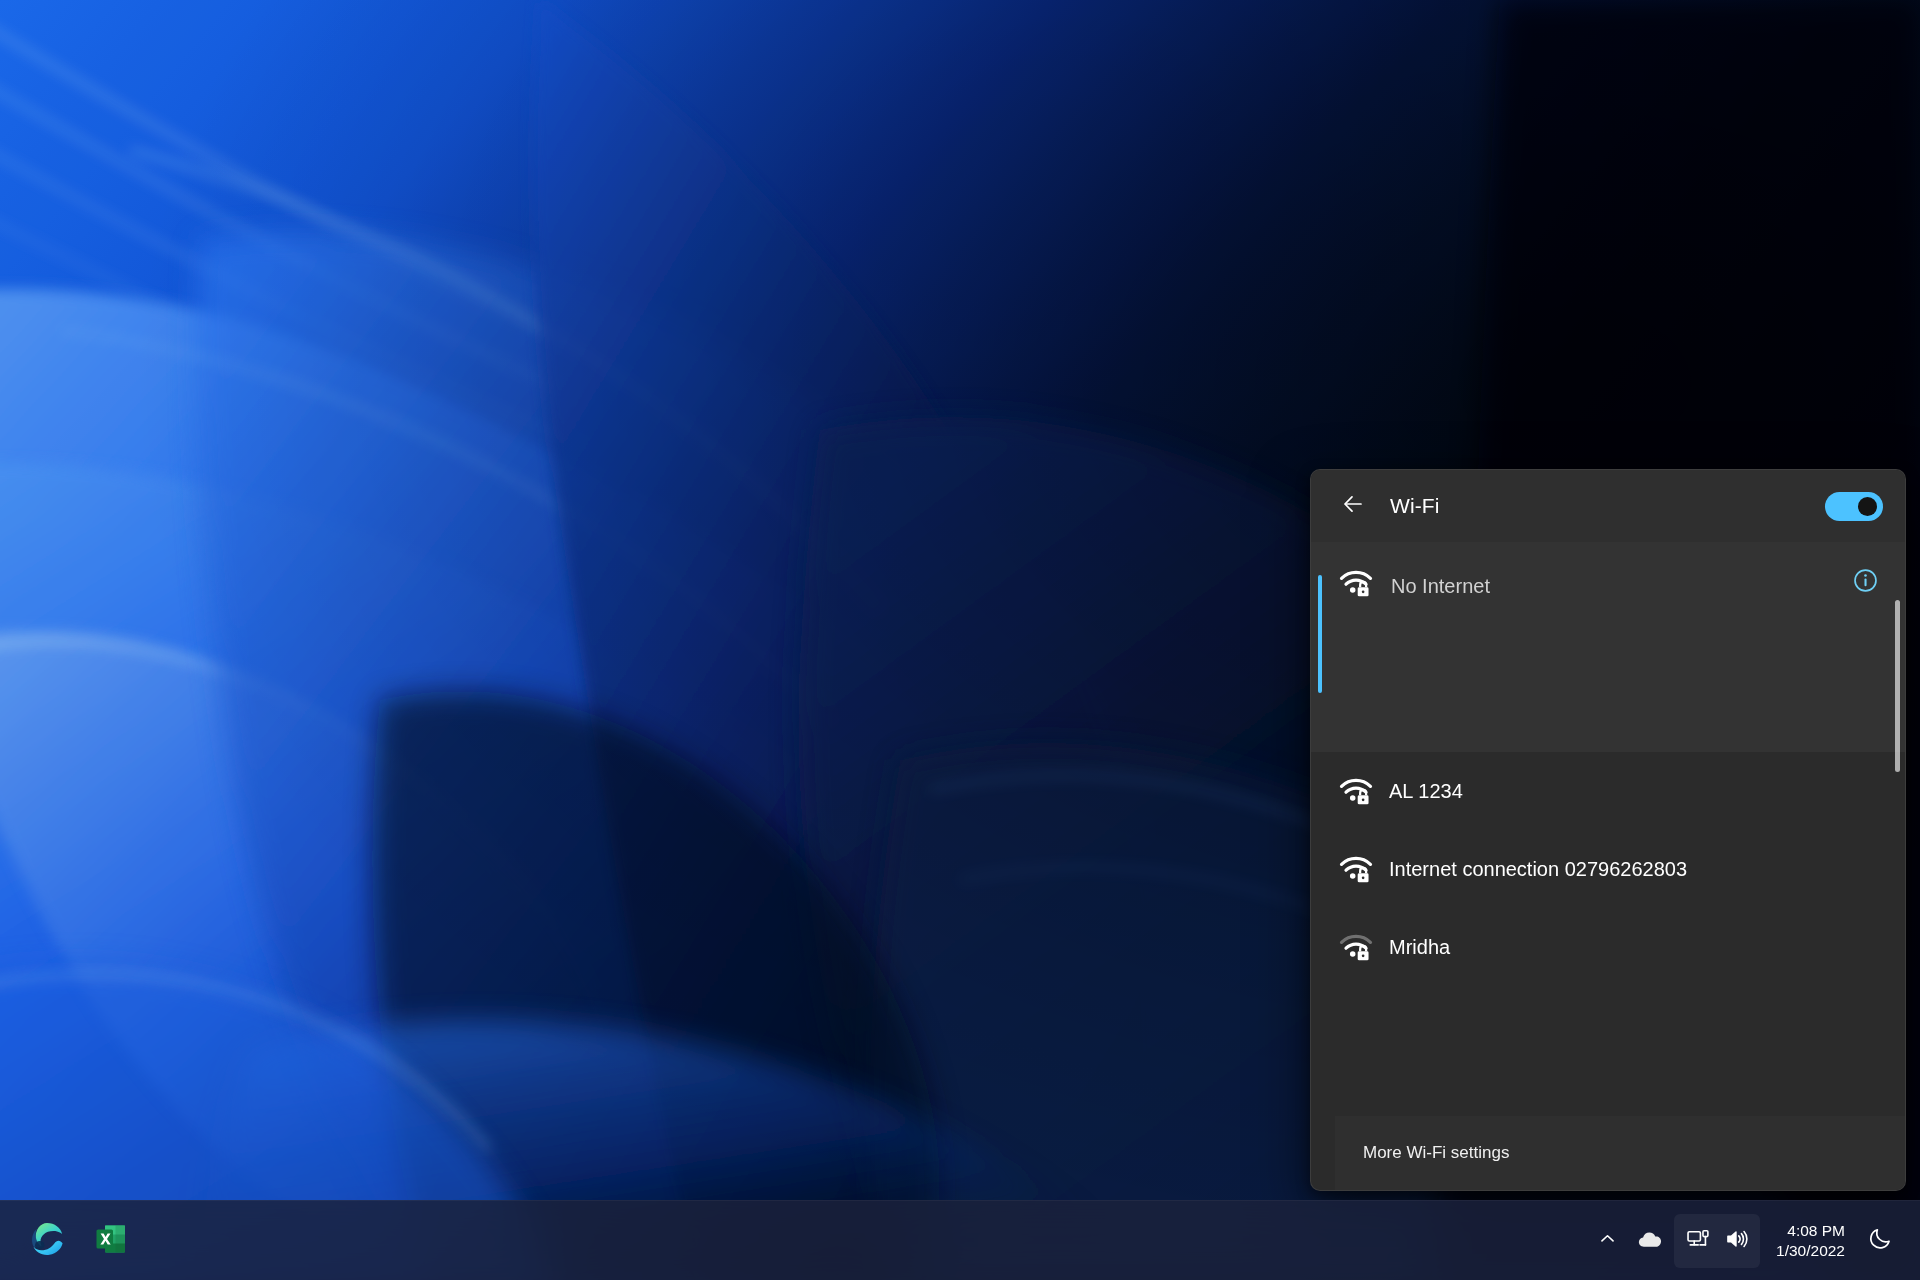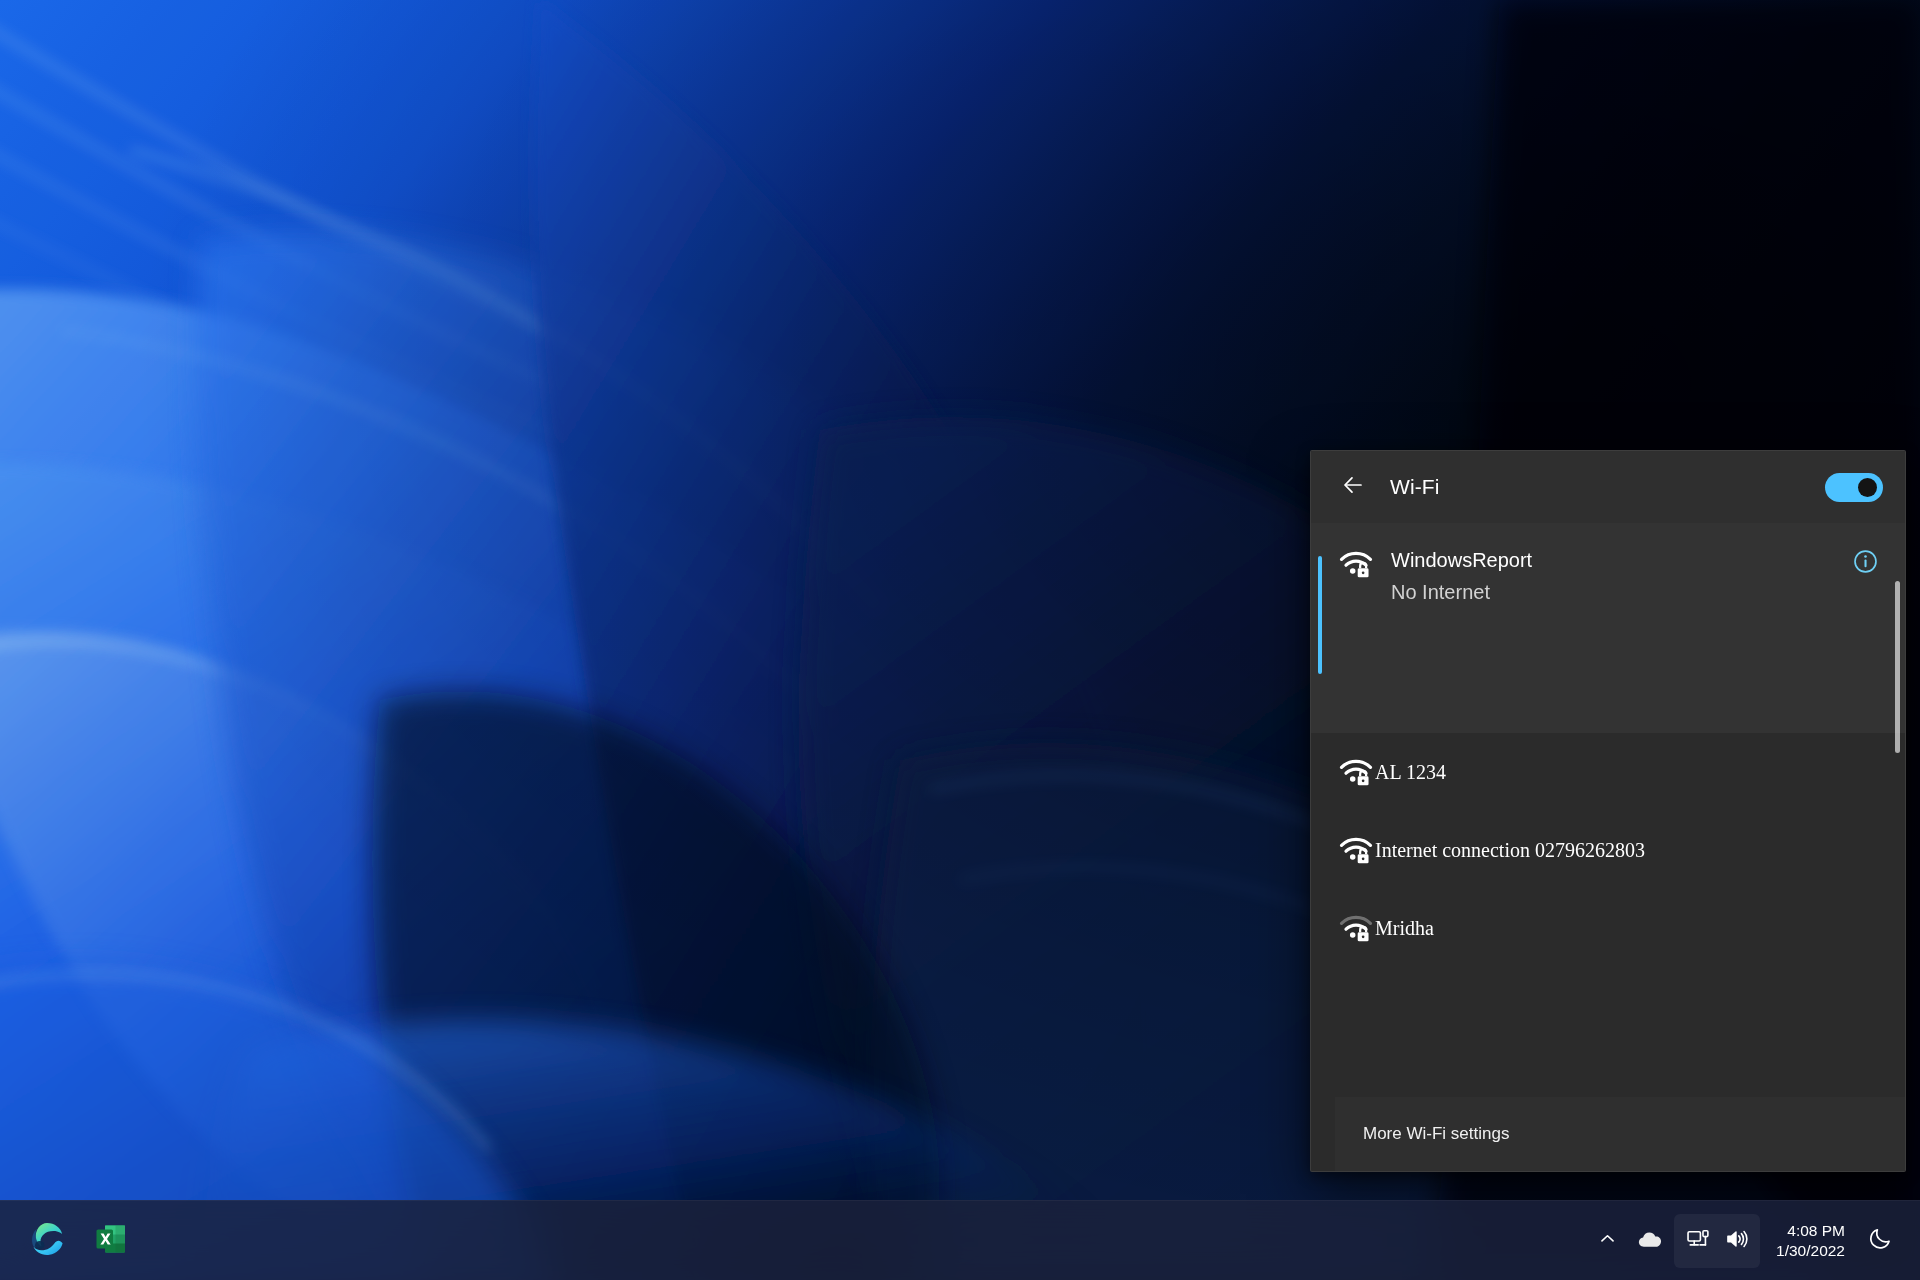--- a/index.html
+++ b/index.html
@@ -12,24 +12,24 @@
   }
 
   
   #desktop { position:absolute; inset:0; overflow:hidden; background:#03050c; }
   #wallpaper { position:absolute; inset:0; }
   #wallpaper svg { display:block; width:100%; height:100%; }
 
   
   #wifi-flyout {
     position:absolute;
-    left:1310px; top:450px;
+    left:1310px; top:469px;
     width:596px; height:722px;
     background:#2b2b2b;
-    border-radius:2px;
+    border-radius:10px;
     border:1px solid rgba(255,255,255,0.085);
     box-shadow:0 22px 58px rgba(0,0,0,0.62), 0 4px 14px rgba(0,0,0,0.45);
     overflow:hidden;
     display:flex; flex-direction:column;
     color:#ffffff;
   }
 
   
   .flyout-header {
     position:relative;
@@ -124,22 +124,22 @@
   }
 
   
   .net-row {
     display:flex; align-items:center;
     height:78px;
     padding:0 22px 0 28px;
     cursor:pointer;
   }
   .net-row .row-label {
-    margin-left:2px; font-size:20px;
-    font-weight:400; color:#fff; white-space:nowrap;font-family:Liberation Serif, serif;
+    margin-left:16px; font-size:20px;
+    font-weight:400; color:#fff; white-space:nowrap;
   }
   .wifi-ico { width:34px; height:34px; flex:0 0 auto; display:block; }
 
   
   .flyout-footer {
     flex:0 0 74px; height:74px;
     display:flex; align-items:center;
     padding:0 0 0 28px;
     background:#2f2f2f;
     cursor:pointer;
@@ -341,21 +341,20 @@
               <path d="M2.4 11.6C6 8.1 10.8 6.0 16 6.0c5.2 0 10 2.1 13.6 5.6" stroke="#ffffff" stroke-width="3.1" stroke-linecap="round"></path>
               <path d="M6.6 17.1C9.1 14.7 12.4 13.2 16 13.2c3.6 0 6.9 1.5 9.4 3.9" stroke="#ffffff" stroke-width="3.1" stroke-linecap="round"></path>
               <circle cx="12.9" cy="22.6" r="2.6" fill="#ffffff"></circle>
               <rect x="17.6" y="20.1" width="10.2" height="8.4" rx="1.3" fill="#ffffff"></rect>
               <path d="M19.9 20.1v-2.3a2.8 2.8 0 0 1 5.6 0v2.3" stroke="#ffffff" stroke-width="2.1" fill="none"></path>
               <circle cx="22.7" cy="24.3" r="1.25" fill="#333333"></circle>
             </svg>
           </span>
 
           <div class="net-text-block">
-            <div class="net-name-lg">WindowsReport</div>
             <div class="net-status">No Internet</div>
           </div>
 
           <div class="info-btn">
             <span>
               <svg width="27" height="27" viewBox="0 0 24 24" fill="none">
                 <circle cx="12" cy="12" r="9.3" stroke="#6fd0f5" stroke-width="1.5"></circle>
                 <circle cx="12" cy="7.6" r="1.15" fill="#6fd0f5"></circle>
                 <rect x="11.1" y="10.2" width="1.85" height="7.0" rx="0.9" fill="#6fd0f5"></rect>
               </svg>

